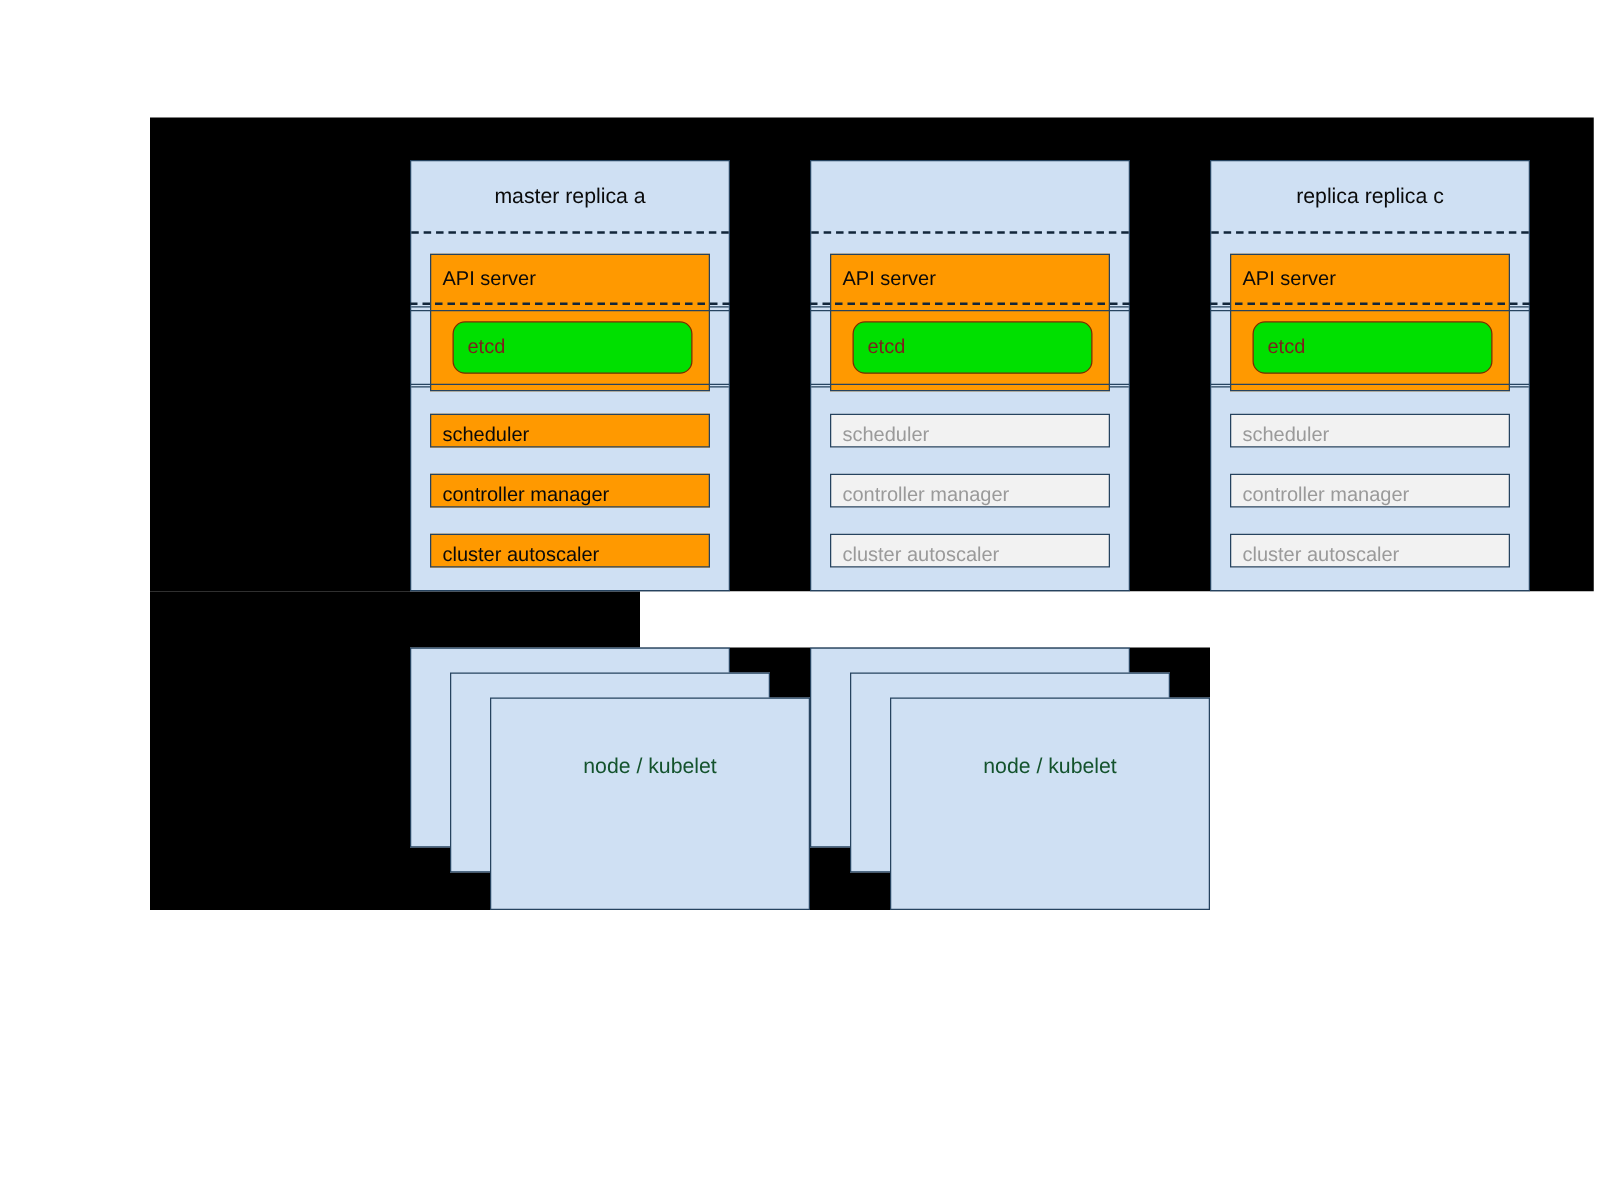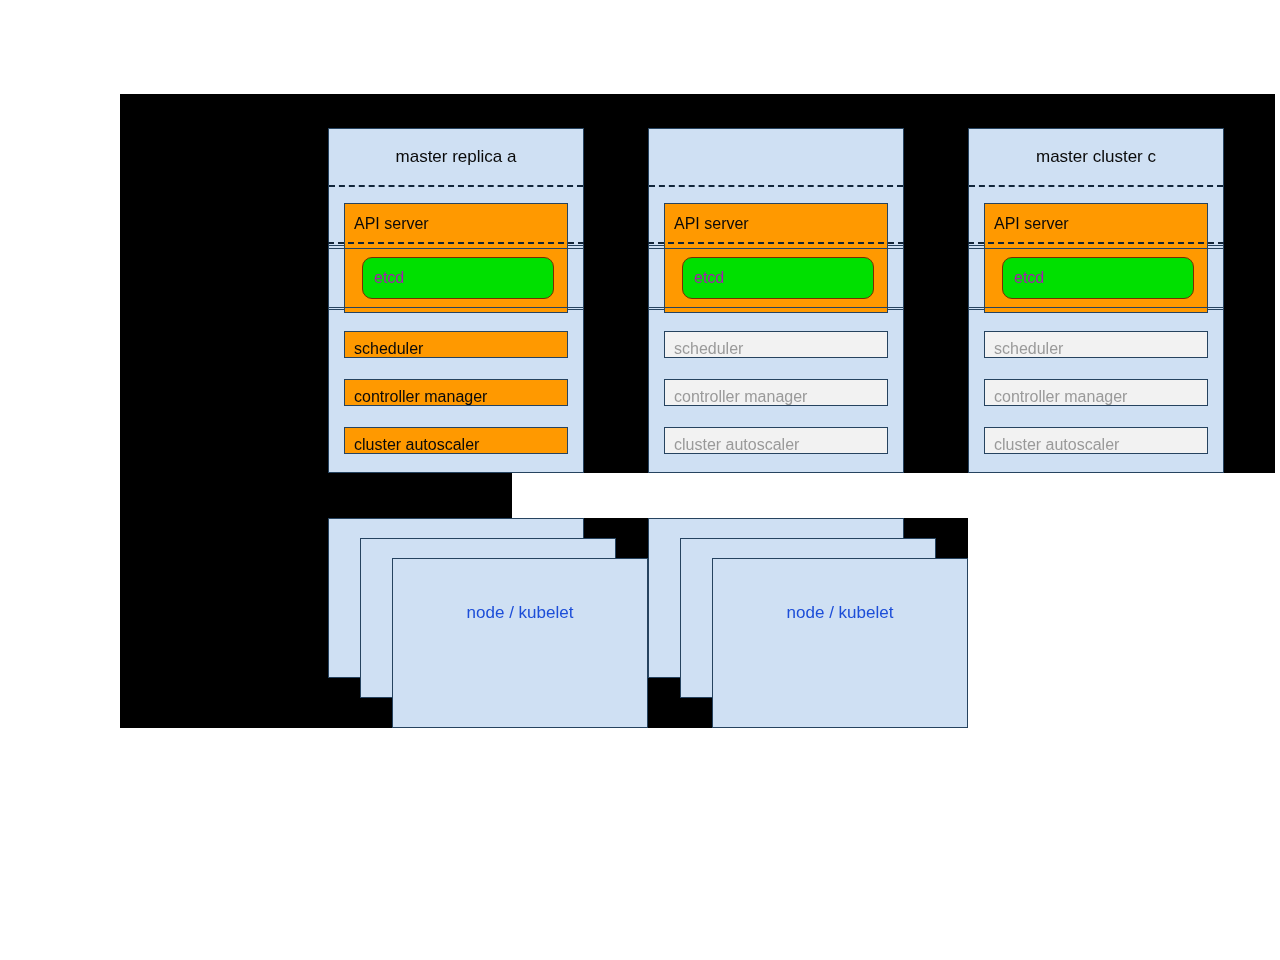--- a/index.html
+++ b/index.html
@@ -99,42 +99,42 @@
     color: #0a0a0a;
     line-height: 1;
   }
   .etcd {
     position: absolute;
     box-sizing: border-box;
     background: #00e000;
     border: 1px solid #7a2d00;
     border-radius: 10px;
     font-size: 16px;
-    color: #a21caf;
+    color: #7f1d1d;
     display: flex;
     align-items: center;
     padding-left: 11px;
     text-align: center;
   }
 
   
   .node-card {
     position: absolute;
     box-sizing: border-box;
     background: #cfe0f3;
     border: 1px solid #26435f;
   }
   .node-card .node-label {
     position: absolute;
     left: 0;
     right: 0;
     top: 44px;
     text-align: center;
     font-size: 17px;
-    color: #1d4ed8;
+    color: #14532d;
     line-height: 20px;
   }
 </style>
 </head>
 <body>
 
 <div id="canvas">
 
   <div class="backdrop" style="left:120px; top:94px; width:1155px; height:379px;"></div>
   <div class="backdrop" style="left:120px; top:473px; width:392px; height:255px;"></div>
@@ -184,21 +184,21 @@
     <span>scheduler</span>
   </div>
   <div class="component inactive" style="left:664px; top:379px; width:224px; height:27px;">
     <span>controller manager</span>
   </div>
   <div class="component inactive" style="left:664px; top:427px; width:224px; height:27px;">
     <span>cluster autoscaler</span>
   </div>
 
   <div class="replica abs" style="left:968px; top:128px; width:256px; height:345px;">
-    <div class="replica-title">master cluster c</div>
+    <div class="replica-title">replica replica c</div>
     <div class="dash-sep" style="top:56px;"></div>
     <div class="solid-rule" style="top:116px;"></div>
     <div class="solid-rule" style="top:180px;"></div>
   </div>
   <div class="apiserver" style="left:984px; top:203px; width:224px; height:110px;">
     <span class="apiserver-label">API server</span>
   </div>
   <div class="dash-sep" style="left:968px; width:256px; top:242px;"></div>
   <div class="solid-rule" style="left:968px; width:256px; top:248px;"></div>
   <div class="etcd abs" style="left:1002px; top:257px; width:192px; height:42px;">

